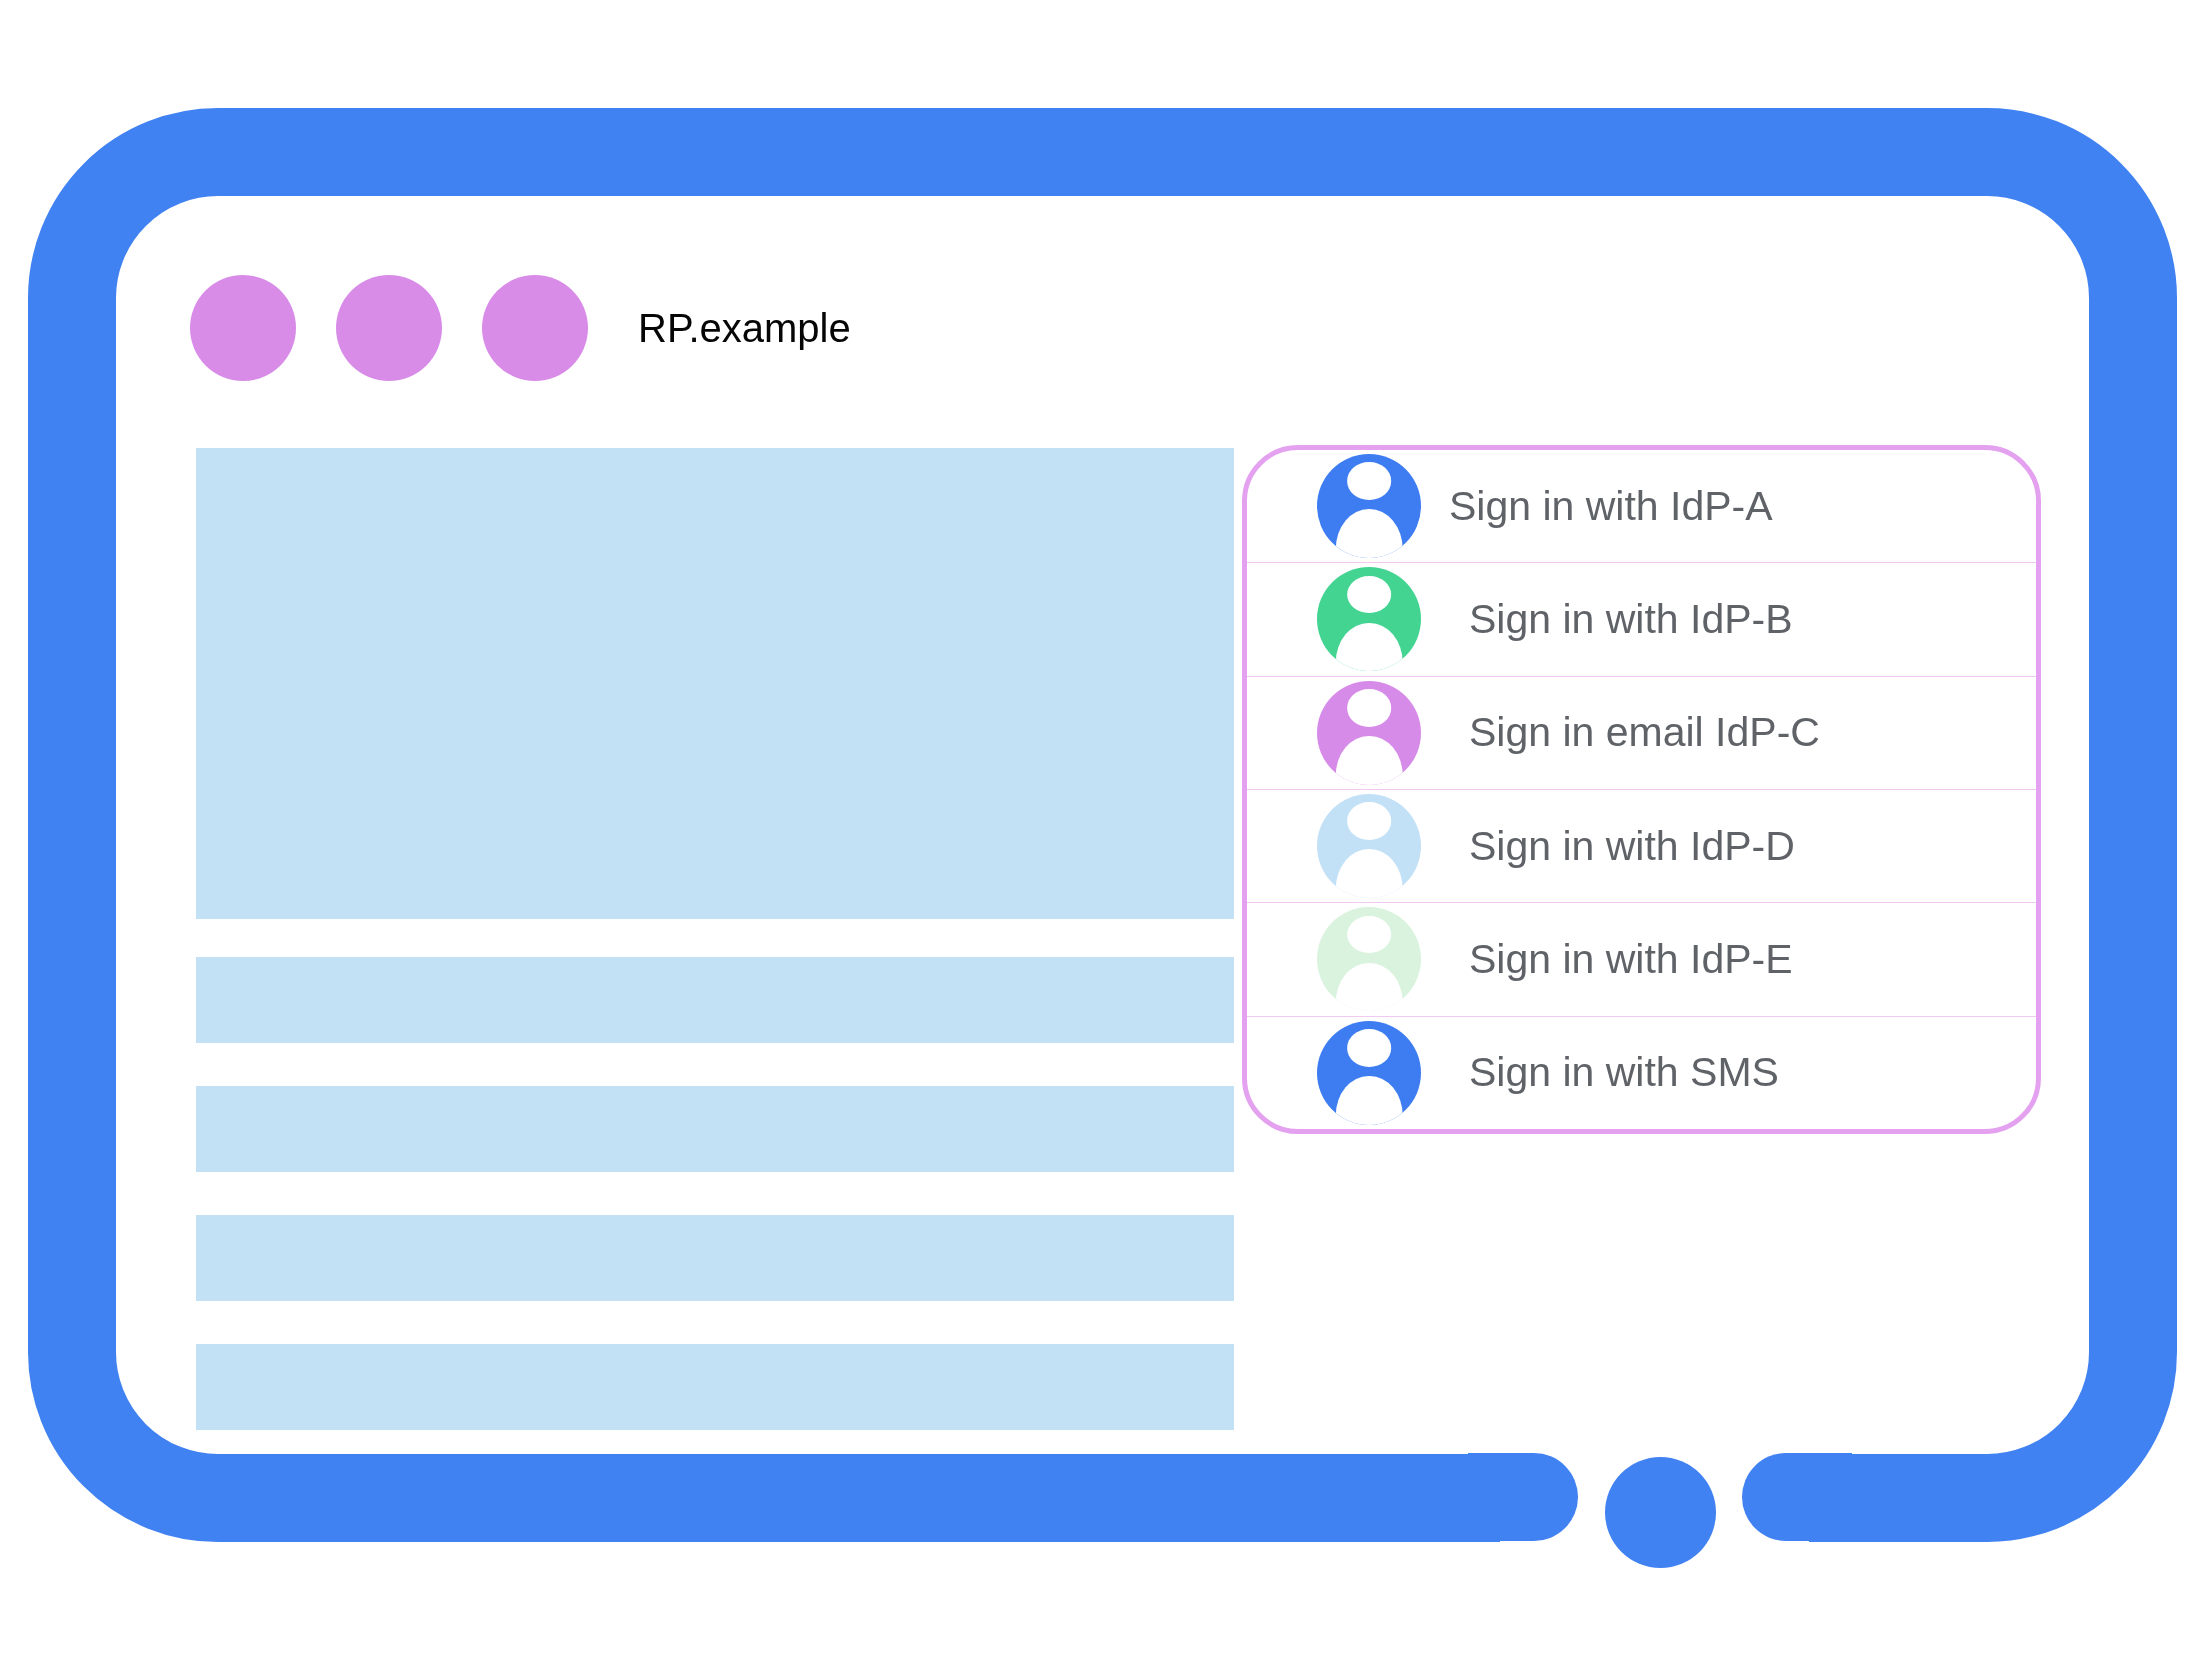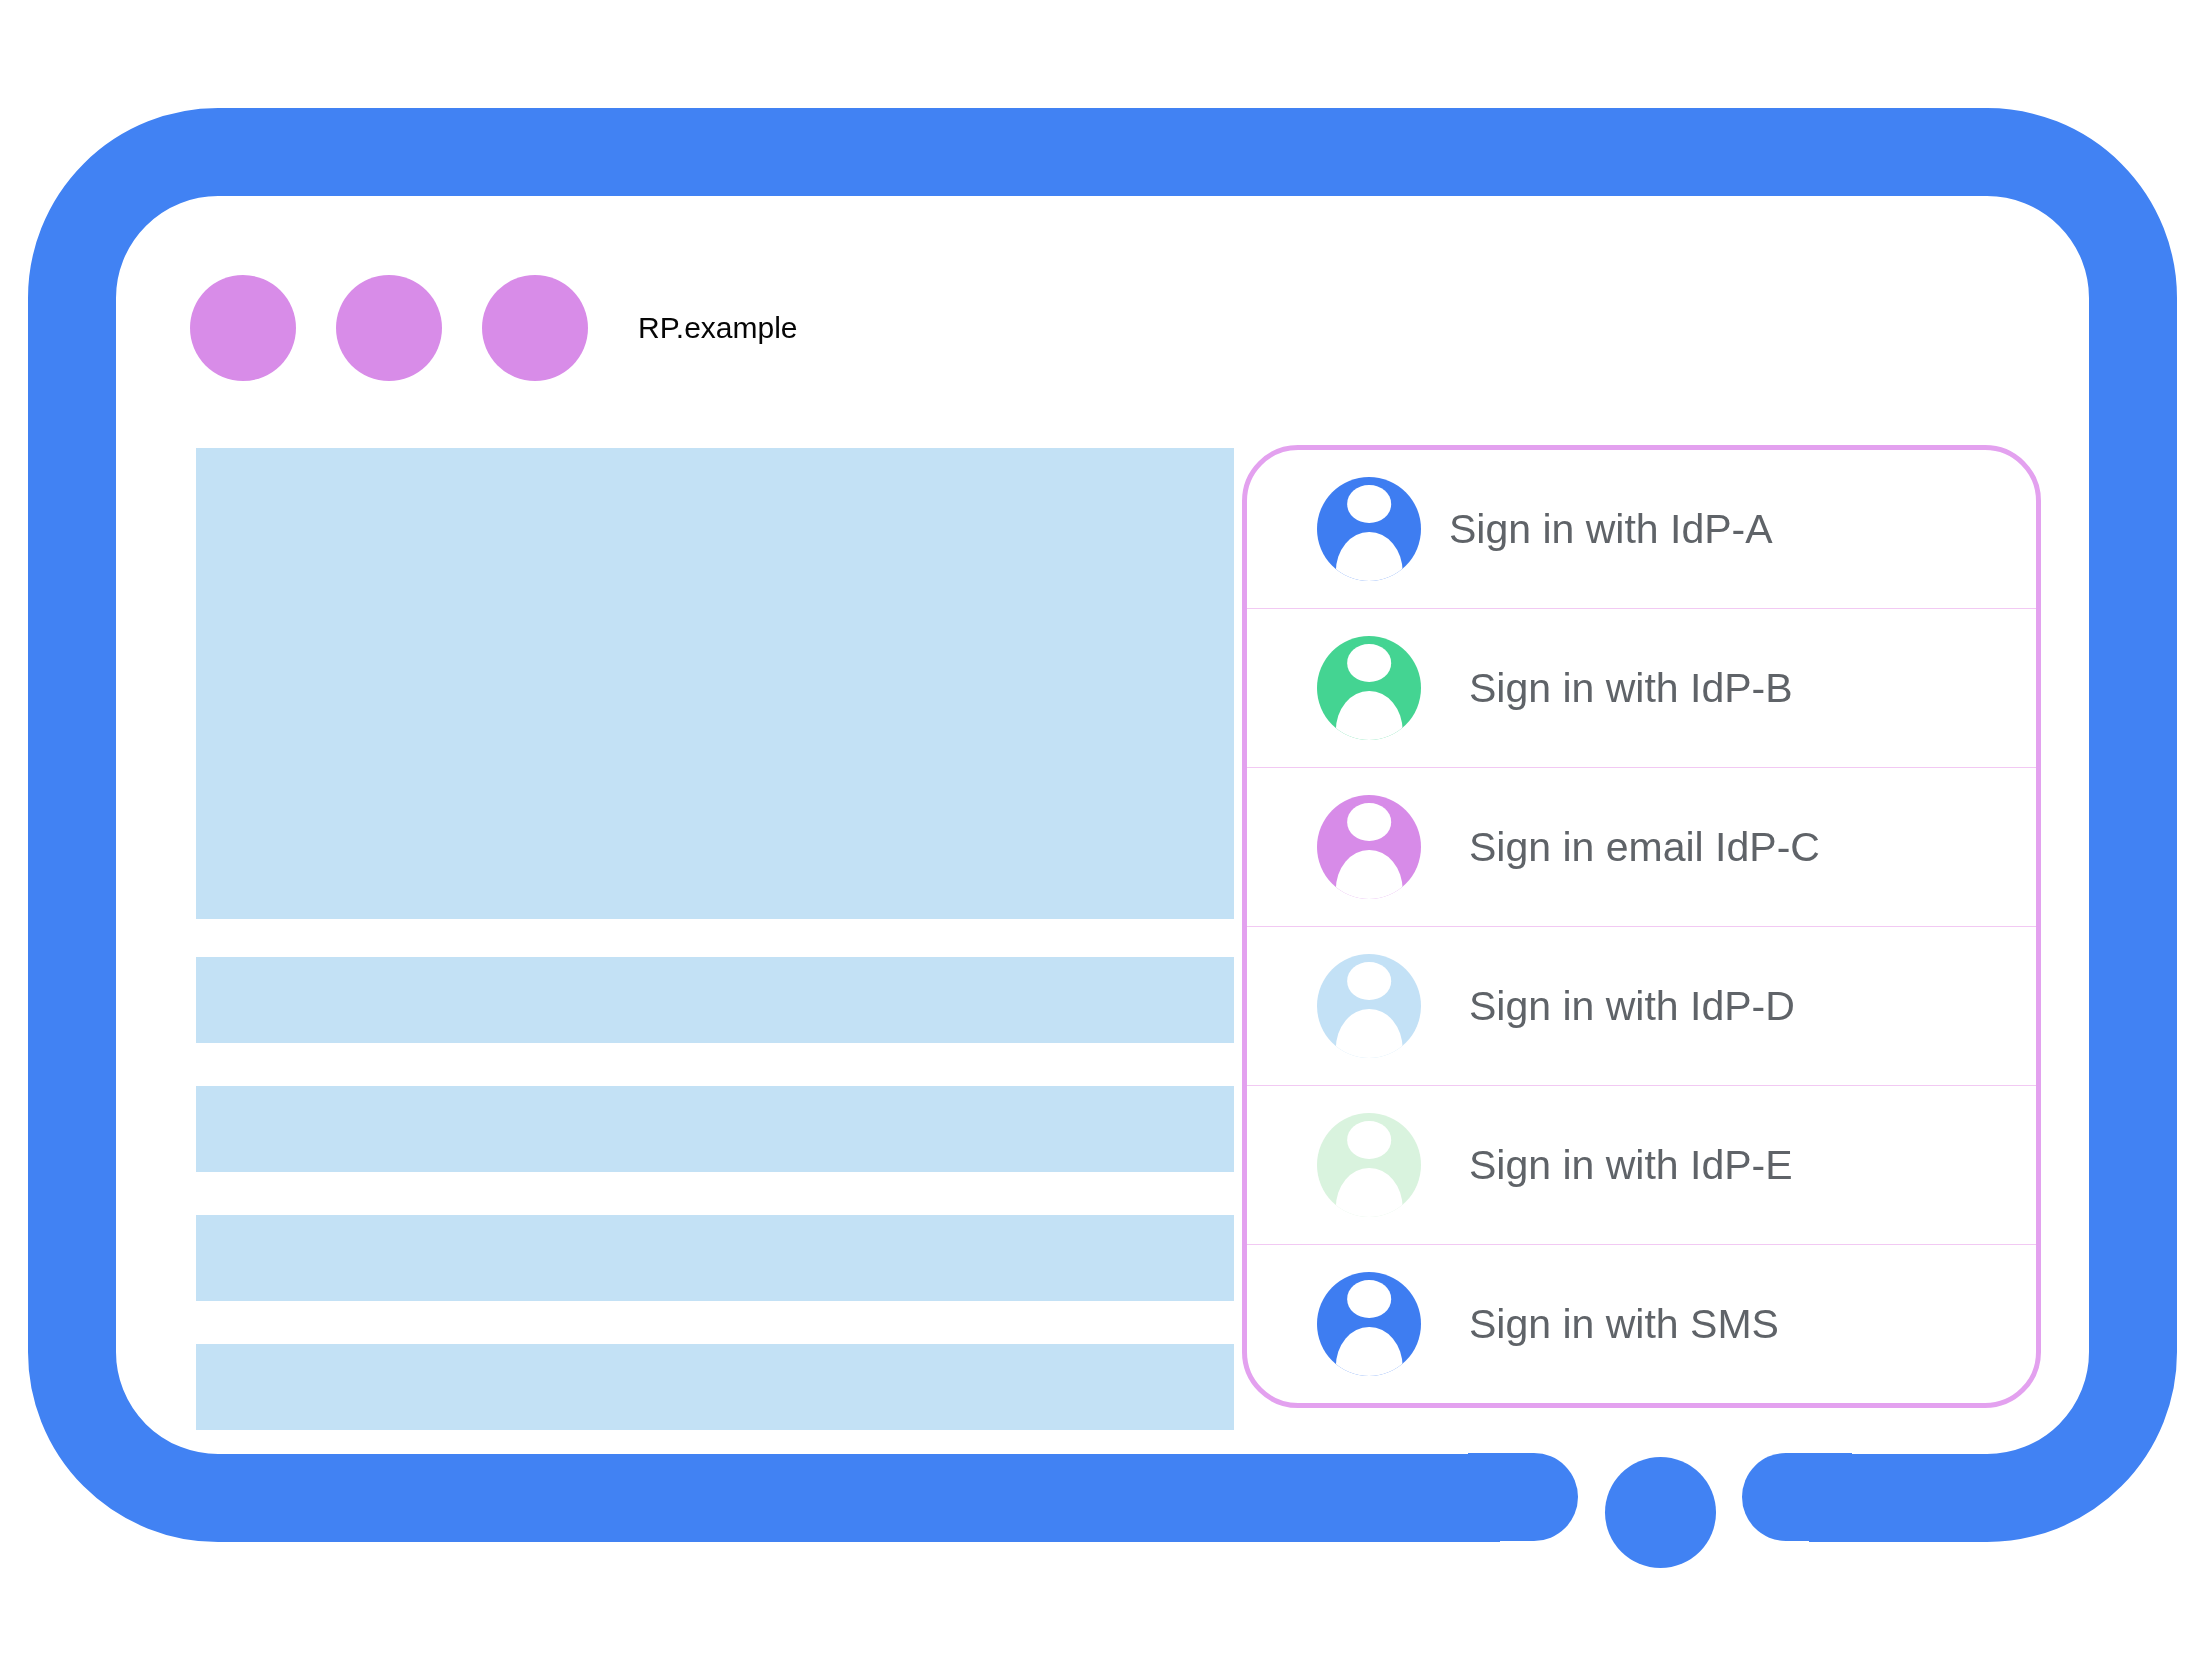--- a/index.html
+++ b/index.html
@@ -38,36 +38,36 @@
   }
 
   
   .window-dot {
     position:absolute; top:275px; width:106px; height:106px;
     border-radius:50%; background:var(--dot); z-index:4;
   }
   .dot-1 { left:190px; } .dot-2 { left:336px; } .dot-3 { left:482px; }
   .page-title {
     position:absolute; left:638px; top:291px;
-    font-size:30px; line-height:74px; font-weight:500;
+    font-size:40px; line-height:74px; font-weight:500;
     color:var(--title); z-index:4; white-space:nowrap;
   }
 
   
   .ph { position:absolute; left:196px; width:1038px; background:var(--placeholder); z-index:4; }
   .ph-large { top:448px;  height:471px; }
   .ph-bar1  { top:957px; height:86px; }
   .ph-bar2  { top:1086px; height:86px; }
   .ph-bar3  { top:1215px; height:86px; }
   .ph-bar4  { top:1344px; height:86px; }
 
   
   .signin-panel {
     position:absolute; left:1242px; top:445px;
-    width:799px; height:963px;
+    width:799px; height:689px;
     box-sizing:border-box;
     background:#ffffff;
     border:5.3px solid var(--panel_border);
     border-radius:56px;
     display:flex; flex-direction:column;
     overflow:hidden; z-index:5;
   }
   .signin-row {
     flex:1 1 0;
     display:flex; align-items:center;

